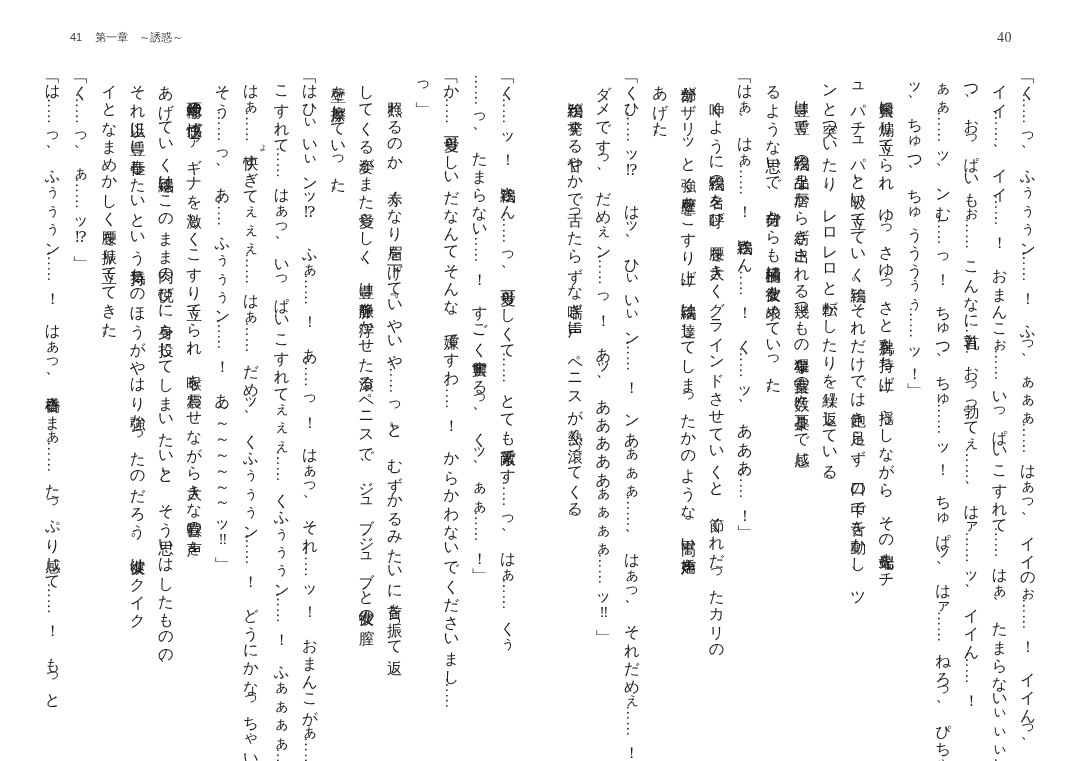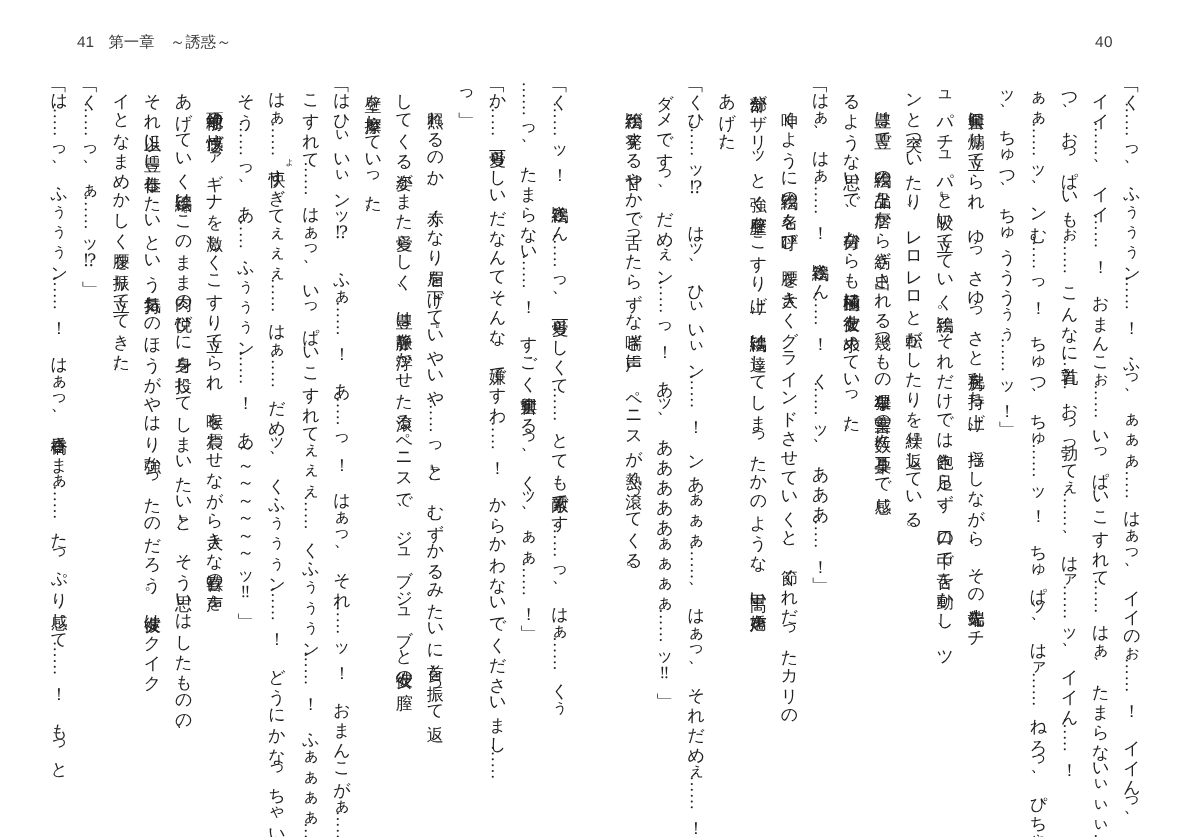--- a/index.html
+++ b/index.html
@@ -12,31 +12,31 @@
     width: 1080px;
     height: 761px;
     background: #ffffff;
     overflow: hidden;
   }
   
   .folio-right {
     position: absolute;
     top: 30px;
     right: 68px;
-    font-family: Liberation Sans, sans-serif;
+    font-family: Liberation Serif, serif;
     font-size: 14px;
     color: #3c3c3c;
     letter-spacing: 0.5px;
   }
   .header-left {
     position: absolute;
     top: 30px;
     left: 70px;
     font-family: "Liberation Sans", "DejaVu Sans", sans-serif;
-    font-size: 14px;
+    font-size: 11px;
     color: #3c3c3c;
     white-space: nowrap;
   }
   .header-left .chapter {
     margin-left: 13px;
   }
   
   .vbody {
     position: absolute;
     top: 74px;

